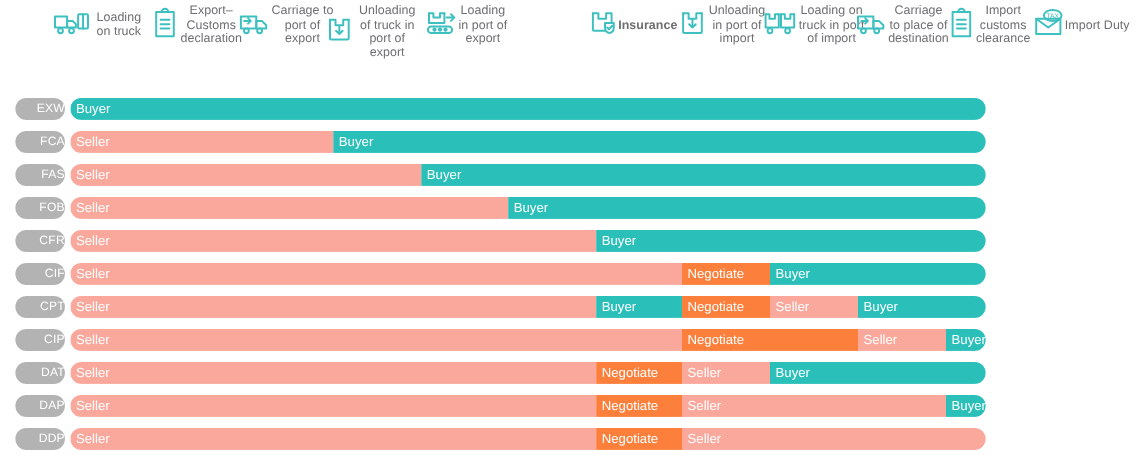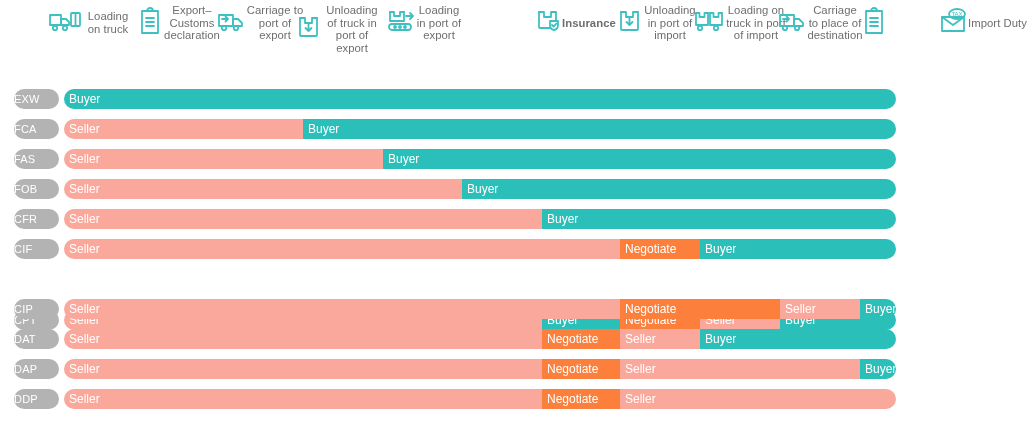--- a/index.html
+++ b/index.html
@@ -30,21 +30,21 @@
   }
 
   
   .rows{position:absolute;left:0;top:88px;width:1033px;}
   .row{position:absolute;left:0;width:1033px;height:22px;}
   .pill{
     position:absolute;left:14px;top:1px;
     width:45px;height:20px;border-radius:10px;
     background:#b3b3b3;
     color:#ffffff;
-    font-size:11px;line-height:20px;text-align:left;
+    font-size:11px;line-height:20px;text-align:right;
     letter-spacing:0.2px;
   }
   .bar{
     position:absolute;left:64px;top:1px;
     width:832px;height:20px;
     border-radius:10px;
     overflow:hidden;
   }
   .seg{
     position:absolute;top:0;height:20px;
@@ -171,20 +171,21 @@
         <div class="col-label">Carriage to place of destination</div>
       </div>
       <div class="col-head" style="width: 76px; left: 862px;">
         <div class="col-icon">
           <svg width="24" height="30" viewBox="0 0 24 30" fill="none" stroke="#3fc0c0" stroke-width="1.8" stroke-linecap="round" stroke-linejoin="round">
             <path d="M4 5 h16 v22 H4 z"></path>
             <path d="M9 5 a3 3 0 0 1 6 0"></path>
             <path d="M8 12 h8 M8 16 h8 M8 20 h8"></path>
           </svg>
         </div>
+        <div class="col-label">Import customs clearance</div>
       </div>
       <div class="col-head" style="width: 90px; left: 940px;">
         <div class="col-icon">
           <svg width="28" height="26" viewBox="0 0 28 26" fill="none" stroke="#3fc0c0" stroke-width="1.8" stroke-linecap="round" stroke-linejoin="round">
             <path d="M2 9 h22 v14 H2 z"></path>
             <path d="M2 9 l11 8 l11 -8"></path>
             <ellipse cx="17" cy="6" rx="8" ry="5"></ellipse>
             <text x="17" y="8" font-size="6" fill="#3fc0c0" stroke="none" text-anchor="middle" font-family="Liberation Sans, sans-serif">TAX</text>
           </svg>
         </div>
@@ -228,21 +229,21 @@
         </div>
       </div>
       <div class="row" style="top: 150px;">
         <div class="pill">CIF</div>
         <div class="bar">
           <div class="seg seller" style="left: 0px; width: 556px;">Seller</div>
           <div class="seg negotiate" style="left: 556px; width: 80px;">Negotiate</div>
           <div class="seg buyer" style="left: 636px; width: 320px;">Buyer</div>
         </div>
       </div>
-      <div class="row" style="top: 180px; margin-top: 41px;">
+      <div class="row" style="top: 180px;">
         <div class="pill">CPT</div>
         <div class="bar">
           <div class="seg seller" style="left: 0px; width: 478px;">Seller</div>
           <div class="seg buyer" style="left: 478px; width: 78px;">Buyer</div>
           <div class="seg negotiate" style="left: 556px; width: 80px;">Negotiate</div>
           <div class="seg seller" style="left: 636px; width: 80px;">Seller</div>
           <div class="seg buyer" style="left: 716px; width: 240px;">Buyer</div>
         </div>
       </div>
       <div class="row" style="top: 210px;">

